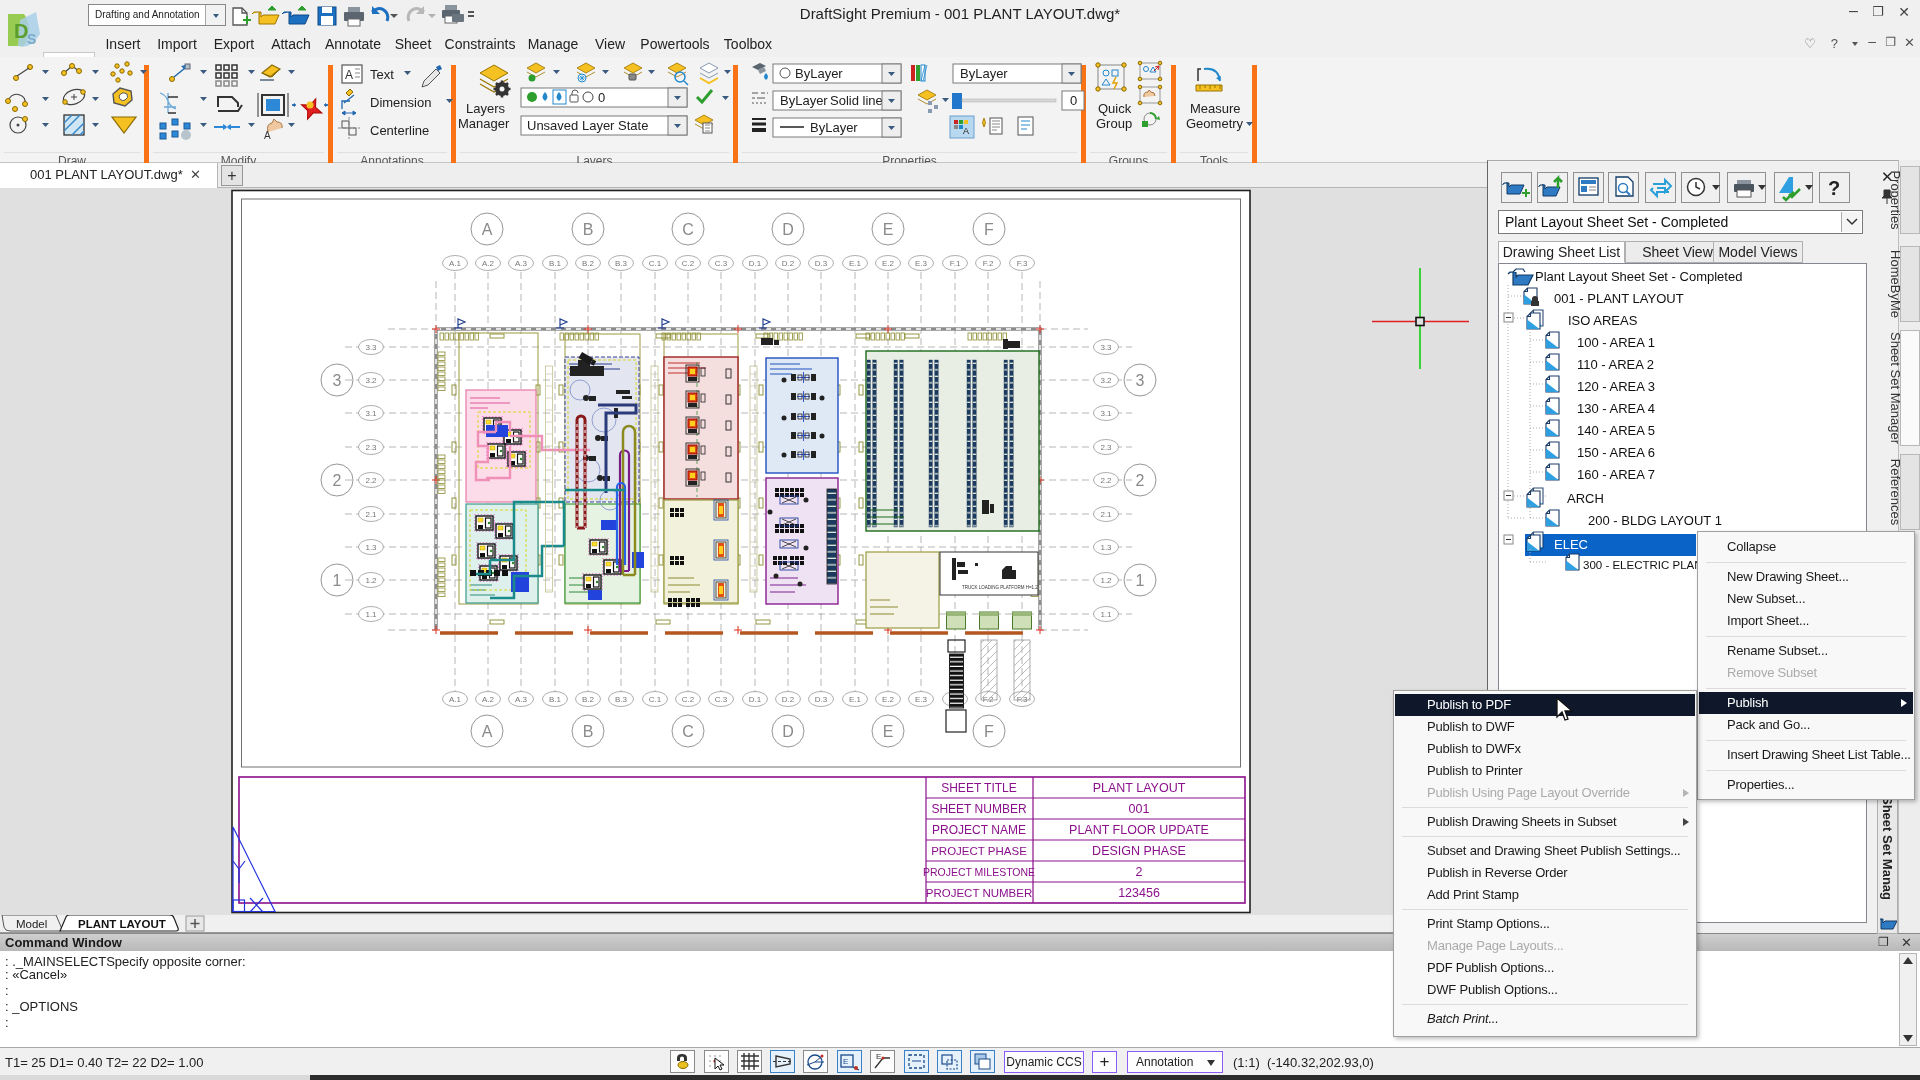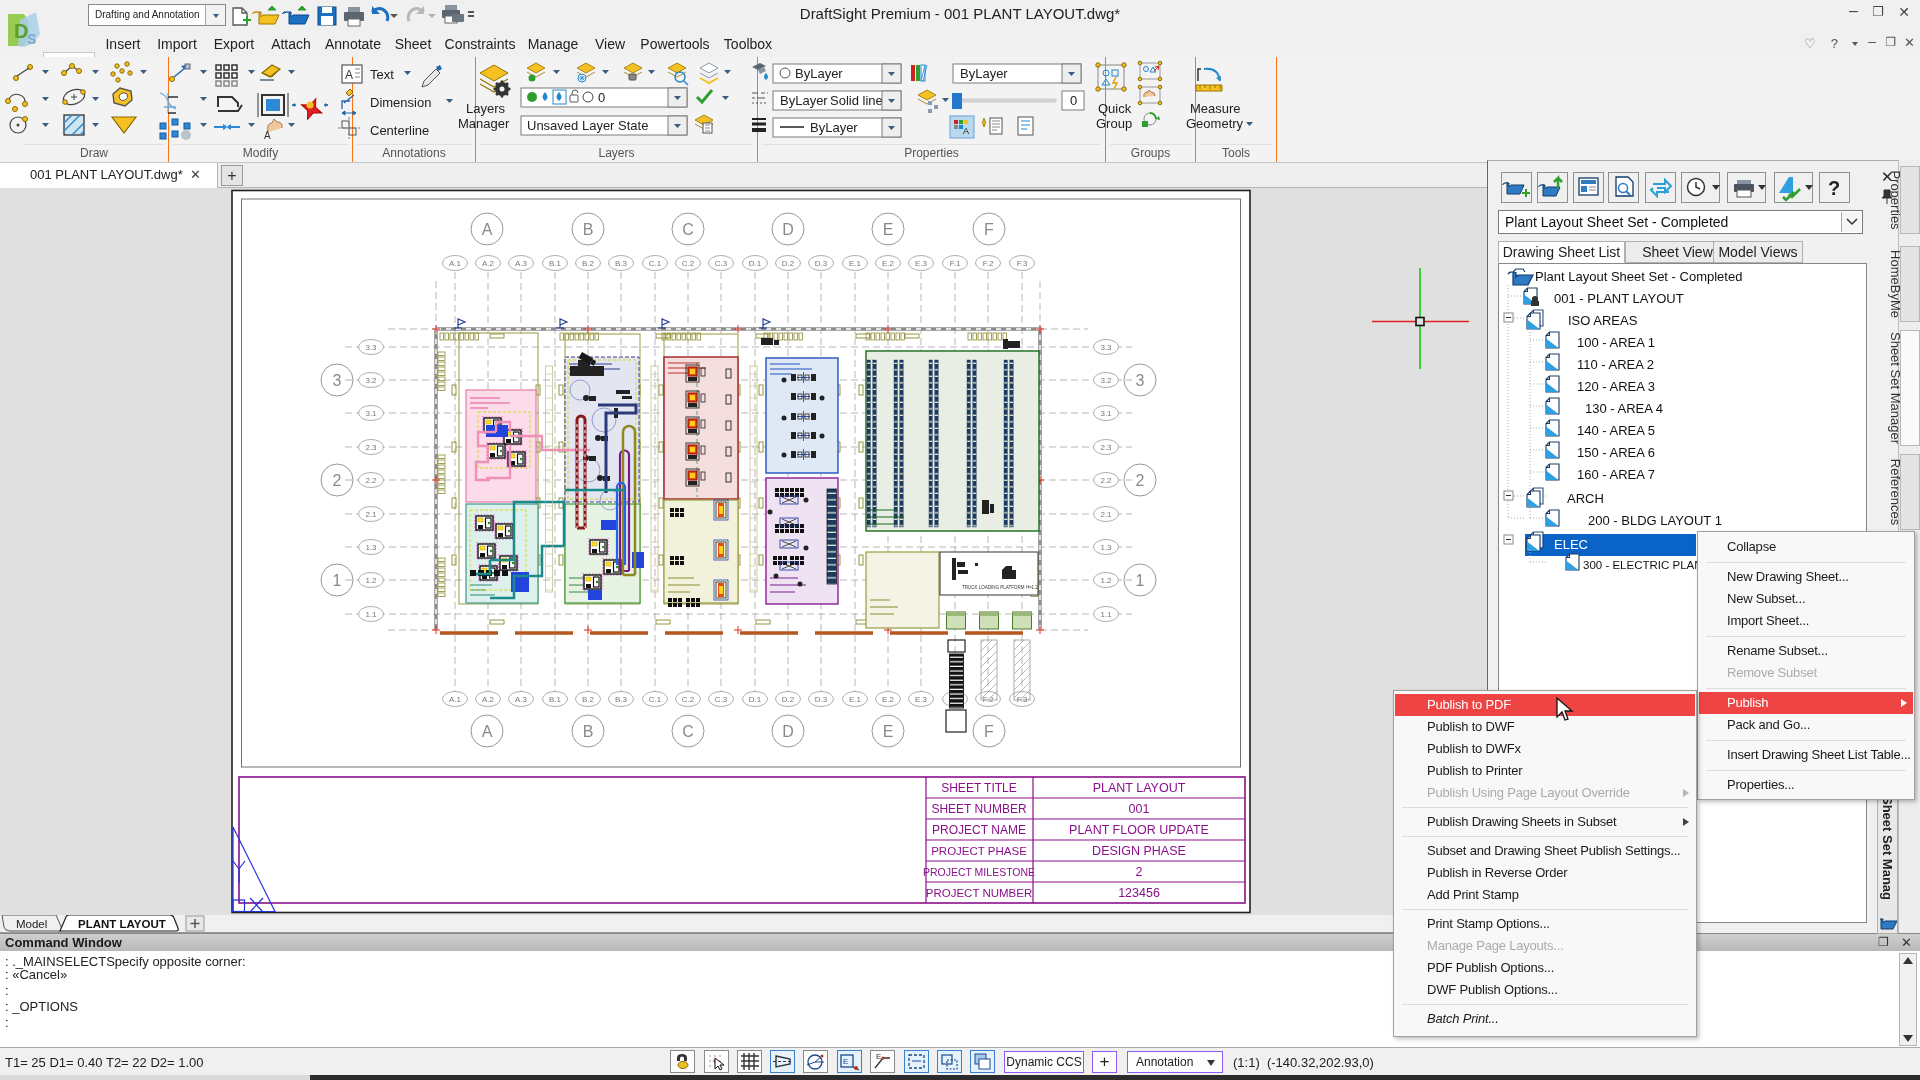--- a/index.html
+++ b/index.html
@@ -10,21 +10,21 @@
 #titlebar { position:absolute; left:0; top:0; width:1920px; height:30px; background:#f0f0f0; }
 #wscombo { position:absolute; left:88px; top:4px; width:138px; height:22px; background:#fff; border:1px solid #888; font-size:10px; color:#222; line-height:20px; padding-left:6px; }
 #wscombo .dd { position:absolute; right:0; top:0; width:20px; height:20px; border-left:1px solid #aaa; background:#f2f2f2; }
 #apptitle { position:absolute; left:0; top:5px; width:1920px; text-align:center; font-size:15px; color:#222; }
 
 #tabrow { position:absolute; left:0; top:30px; width:1920px; height:27px; background:#f0f0f0; }
 .rtab { position:absolute; top:1px; height:26px; line-height:26px; font-size:14px; color:#222; text-align:center; }
 .rtab.sel { background:#fdfdfd; border:1px solid #c8c8c8; border-bottom:none; font-weight:bold; color:#1a1a1a; }
 
 #ribbon { position:absolute; left:0; top:57px; width:1920px; height:106px; background:#f3f3f3; border-bottom:1px solid #c5c5c5; }
-.rsec { position:absolute; top:0; height:105px; border-right:1px solid #f97316;margin-left:20px; }
+.rsec { position:absolute; top:8px; height:105px; border-right:5px solid #f97316; }
 .rsec .lbl { position:absolute; left:0; bottom:2px; width:100%; text-align:center; font-size:12px; color:#555; }
 .rsec .lline { position:absolute; left:4px; right:4px; bottom:17px; height:1px; background:#e0e0e0; }
 .caret { position:absolute; width:0; height:0; border-left:3.5px solid transparent; border-right:3.5px solid transparent; border-top:4px solid #3a5a80; }
 
 #docbar { position:absolute; left:0; top:163px; width:1487px; height:25px; background:#eeeeee; border-bottom:1px solid #b5b5b5; }
 #doctab { position:absolute; left:0; top:0; width:218px; height:25px; background:#fff; border-right:1px solid #b5b5b5; font-size:13px; color:#222; }
 #docplus { position:absolute; left:221px; top:2px; width:22px; height:21px; background:#e4e4e4; border:1px solid #999; text-align:center; line-height:19px; font-size:16px; color:#333; }
 
 #canvas { position:absolute; left:0; top:188px; width:1487px; height:727px; background:#e0e0e0; }
 
@@ -48,21 +48,21 @@
 .ti { z-index:0; }
 .ti { position:absolute; left:0; height:22px; line-height:22px; white-space:nowrap; }
 
 #vtabs { position:absolute; left:1898px; top:160px; width:22px; height:773px; background:#ededed; border-left:1px solid #bbb; }
 .vtab { position:absolute; left:1px; width:20px; background:#e4e4e4; border:1px solid #b8b8b8; }
 .vtab span { position:absolute; left:2px; top:50%; transform:rotate(90deg) translateX(-50%); transform-origin:left top; white-space:nowrap; font-size:13px; color:#333; }
 
 .menu { position:absolute; background:#f8f8f8; border:1px solid #a0a0a0; box-shadow:2px 2px 4px rgba(0,0,0,0.25); }
 .mi { position:absolute; left:1px; right:1px; font-size:13px; letter-spacing:-0.2px; color:#1a1a1a; line-height:22px; white-space:nowrap; }
 .mi.gray { color:#ababab; }
-.mi.hl { background:#ef4444; color:#fff; }
+.mi.hl { background:#0f172a; color:#fff; }
 .msep { position:absolute; left:8px; right:8px; height:1px; background:#dcdcdc; }
 </style>
 </head>
 <body>
 <div id="titlebar">
 <svg class="abs" style="left:0;top:0;z-index:5;" width="480" height="57" viewBox="0 0 480 57">
 
   <path d="M8 14 L24 14 Q34 28 24 46 L8 46 Z" fill="#8dc63f" opacity="0.9"></path>
   <path d="M20 20 L36 12 L40 34 Q30 50 18 46 Z" fill="#a8cfe8" opacity="0.85"></path>
   <text x="14" y="38" font-size="20" font-weight="bold" fill="#5a9e2f" font-family="Liberation Sans">D</text>
@@ -1425,21 +1425,21 @@
           <path d="M31 288 v13 M31 301 h16"></path>
         </g>
   <use href="#doc" x="67" y="293"></use>
 </svg>
 <div class="ti" style="left:36px;top:2px;">Plant Layout Sheet Set - Completed</div>
 <div class="ti" style="left:55px;top:24px;">001 - PLANT LAYOUT</div>
 <div class="ti" style="left:69px;top:46px;">ISO AREAS</div>
 <div class="ti" style="left:78px;top:68px;">100 - AREA 1</div>
 <div class="ti" style="left:78px;top:90px;">110 - AREA 2</div>
 <div class="ti" style="left:78px;top:112px;">120 - AREA 3</div>
-<div class="ti" style="left:86px;top:134px;">130 - AREA 4</div>
+<div class="ti" style="left:78px;top:134px;">130 - AREA 4</div>
 <div class="ti" style="left:78px;top:156px;">140 - AREA 5</div>
 <div class="ti" style="left:78px;top:178px;">150 - AREA 6</div>
 <div class="ti" style="left:78px;top:200px;">160 - AREA 7</div>
 <div class="ti" style="left:68px;top:224px;">ARCH</div>
 <div class="ti" style="left:89px;top:246px;">200 - BLDG LAYOUT 1</div>
 <div class="ti" style="left:26px;top:270px;width:171px;background:#0a64c8;color:#fff;padding-left:29px;">ELEC</div>
 <div class="ti" style="left:84px;top:290px;font-size:11.5px;">300 - ELECTRIC PLANS</div>
 </div>
 <span style="position:absolute;left:393px;top:7px;font-size:15px;color:#222;">✕</span>
 <svg class="abs" style="left:393px;top:28px;" width="12" height="16" viewBox="0 0 12 16">

